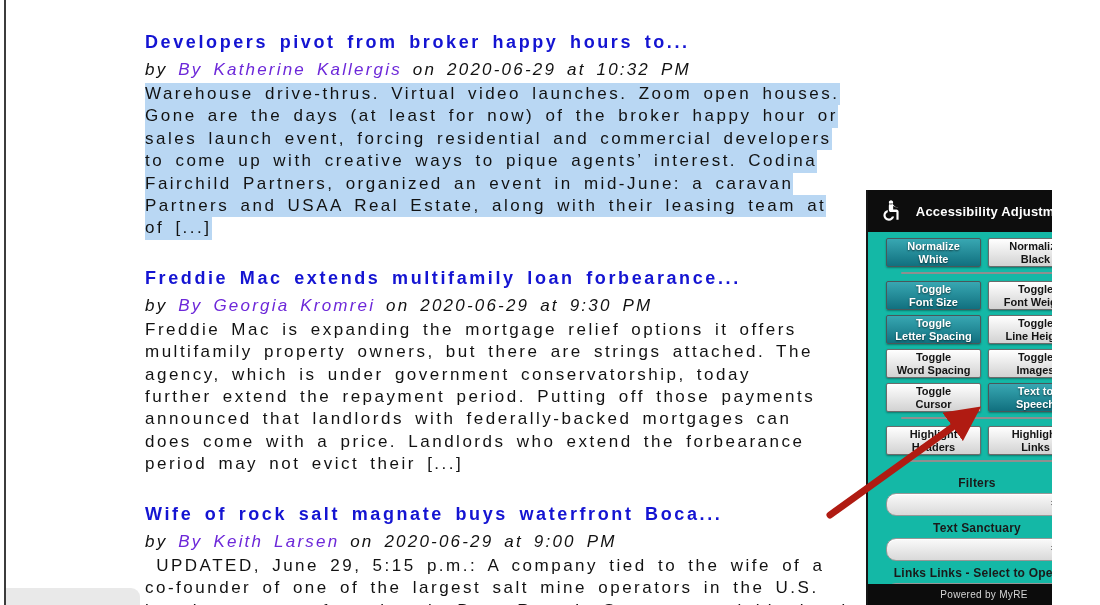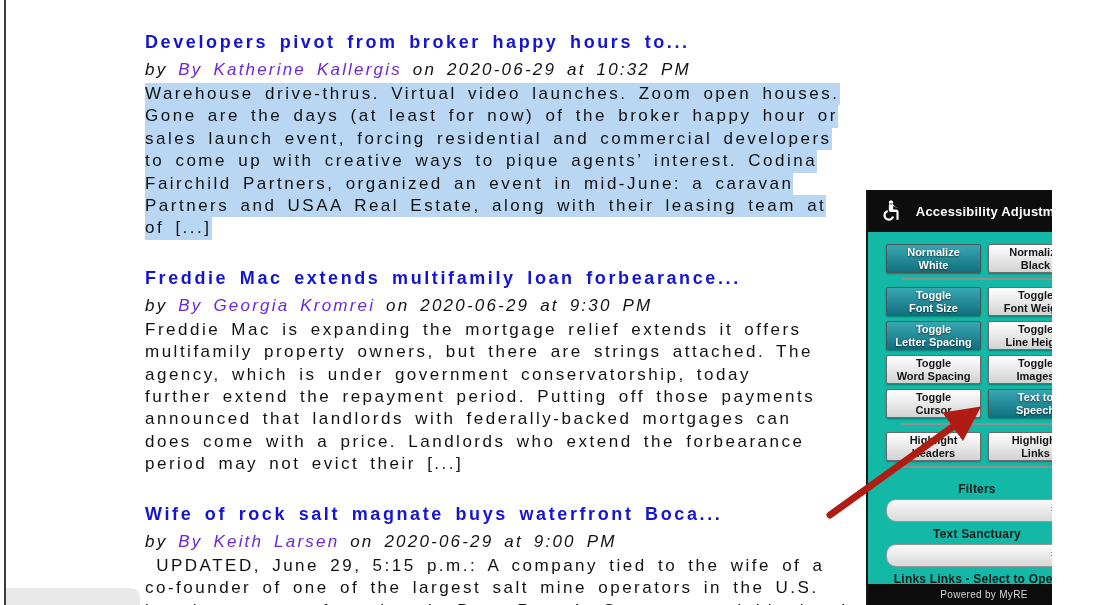--- a/index.html
+++ b/index.html
@@ -27,21 +27,21 @@
       border-left:2px solid #161616;box-sizing:border-box;z-index:5;}
   .panel-header{height:42px;background:#0d0d0d;display:flex;align-items:center;position:relative;}
   .panel-header .ws-icon{width:26px;height:26px;margin-left:10px;flex:0 0 auto;}
   .panel-header .title{flex:1;text-align:center;color:#ffffff;font-size:13px;font-weight:bold;letter-spacing:.2px;
       padding-right:6px;}
   .close-btn{position:absolute;top:3px;right:7px;color:#ffffff;font-size:14px;font-weight:bold;
       line-height:16px;cursor:pointer;}
   .ext-btn{position:absolute;top:22px;right:7px;width:12px;height:12px;border:1.5px solid #ffffff;
       border-radius:2px;color:#ffffff;font-size:9px;line-height:12px;text-align:center;cursor:pointer;}
 
-  .btn-area{padding:12px 15px 0 18px;}
+  .btn-area{padding:6px 15px 0 18px;}
   .btn-row{display:flex;gap:7px;margin-bottom:5px;}
   .pbtn{flex:0 0 95px;width:95px;height:29px;box-sizing:border-box;border:1px solid #6b6b6b;border-radius:2px;
       display:flex;align-items:center;justify-content:center;text-align:center;
       font-size:11px;font-weight:bold;line-height:13px;white-space:pre-line;cursor:pointer;
       background:linear-gradient(#ffffff,#d2d2d2);color:#141414;
       box-shadow:0 1px 2px rgba(0,0,0,.35);}
   .pbtn.active{background:linear-gradient(#38a7b2,#11707f);color:#ffffff;
       text-shadow:0 1px 2px rgba(0,0,0,.6);border-color:#49575a;}
   .divider{height:2px;background:#8f8f8f;border-radius:1px;width:170px;margin:3px auto 7px auto;}
 
@@ -80,21 +80,21 @@
           <div class="line">to come up with creative ways to pique agents’ interest. Codina</div>
           <div class="line">Fairchild Partners, organized an event in mid-June: a caravan</div>
           <div class="line">Partners and USAA Real Estate, along with their leasing team at</div>
           <div class="line">of [...]</div>
         </div>
       </div>
       <div class="article">
         <h2>Freddie Mac extends multifamily loan forbearance...</h2>
         <div class="byline"><span>by </span><span class="author">By Georgia Kromrei</span><span> on 2020-06-29 at 9:30 PM</span></div>
         <div class="excerpt">
-          <div class="line">Freddie Mac is expanding the mortgage relief extends it offers</div>
+          <div class="line">Freddie Mac is expanding the mortgage relief options it offers</div>
           <div class="line">multifamily property owners, but there are strings attached. The</div>
           <div class="line">agency, which is under government conservatorship, today</div>
           <div class="line">further extend the repayment period. Putting off those payments</div>
           <div class="line">announced that landlords with federally-backed mortgages can</div>
           <div class="line">does come with a price. Landlords who extend the forbearance</div>
           <div class="line">period may not evict their [...]</div>
         </div>
       </div>
       <div class="article">
         <h2>Wife of rock salt magnate buys waterfront Boca...</h2>

